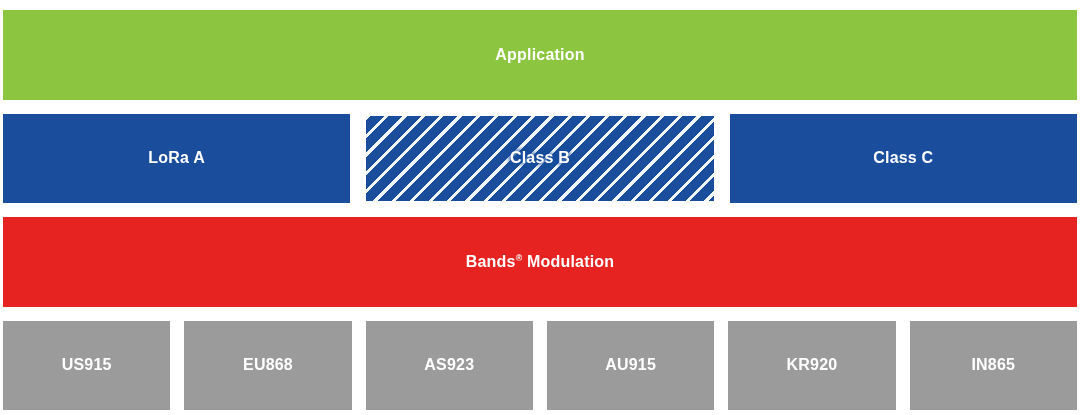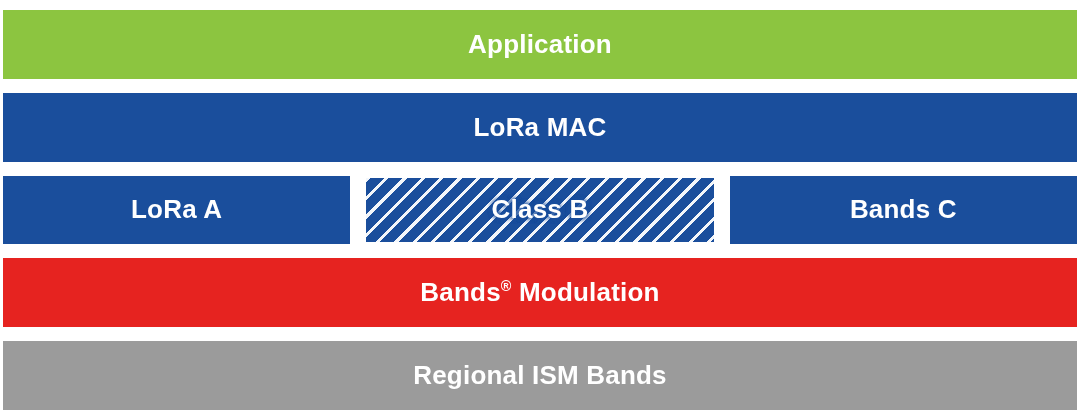--- a/index.html
+++ b/index.html
@@ -33,21 +33,21 @@
     gap: 14px;
     min-height: 0;
   }
   .box {
     flex: 1;
     display: flex;
     align-items: center;
     justify-content: center;
     color: #ffffff;
     font-weight: bold;
-    font-size: 26px;
+    font-size: 16px;
     letter-spacing: 0.2px;
     text-align: center;
   }
   .box.green { background: var(--green); }
   .box.blue  { background: var(--blue); }
   .box.red   { background: var(--red); }
   .box.gray  { background: var(--gray); }
   .box.hatched {
     background-color: var(--blue);
     background-image: repeating-linear-gradient(
@@ -72,44 +72,54 @@
 <body>
 
 <div class="stack">
 
   <div class="row">
     <div class="box green">
       <span>Application</span>
     </div>
   </div>
 
-  <div class="row">
-    <div class="box blue">
-      <span>LoRa MAC</span>
-    </div>
-  </div>
 
   <div class="row">
     <div class="box blue">
       <span>LoRa A</span>
     </div>
     <div class="box blue hatched">
       <span>Class B</span>
     </div>
     <div class="box blue">
-      <span>Bands C</span>
+      <span>Class C</span>
     </div>
   </div>
 
   <div class="row">
     <div class="box red">
       <span><span>Bands</span><span class="reg-mark">®</span><span> Modulation</span></span>
     </div>
   </div>
 
+
   <div class="row">
     <div class="box gray">
-      <span>Regional ISM Bands</span>
+      <span>US915</span>
+    </div>
+    <div class="box gray">
+      <span>EU868</span>
+    </div>
+    <div class="box gray">
+      <span>AS923</span>
+    </div>
+    <div class="box gray">
+      <span>AU915</span>
+    </div>
+    <div class="box gray">
+      <span>KR920</span>
+    </div>
+    <div class="box gray">
+      <span>IN865</span>
     </div>
   </div>
-
 
 </div>
 
 </body></html>

